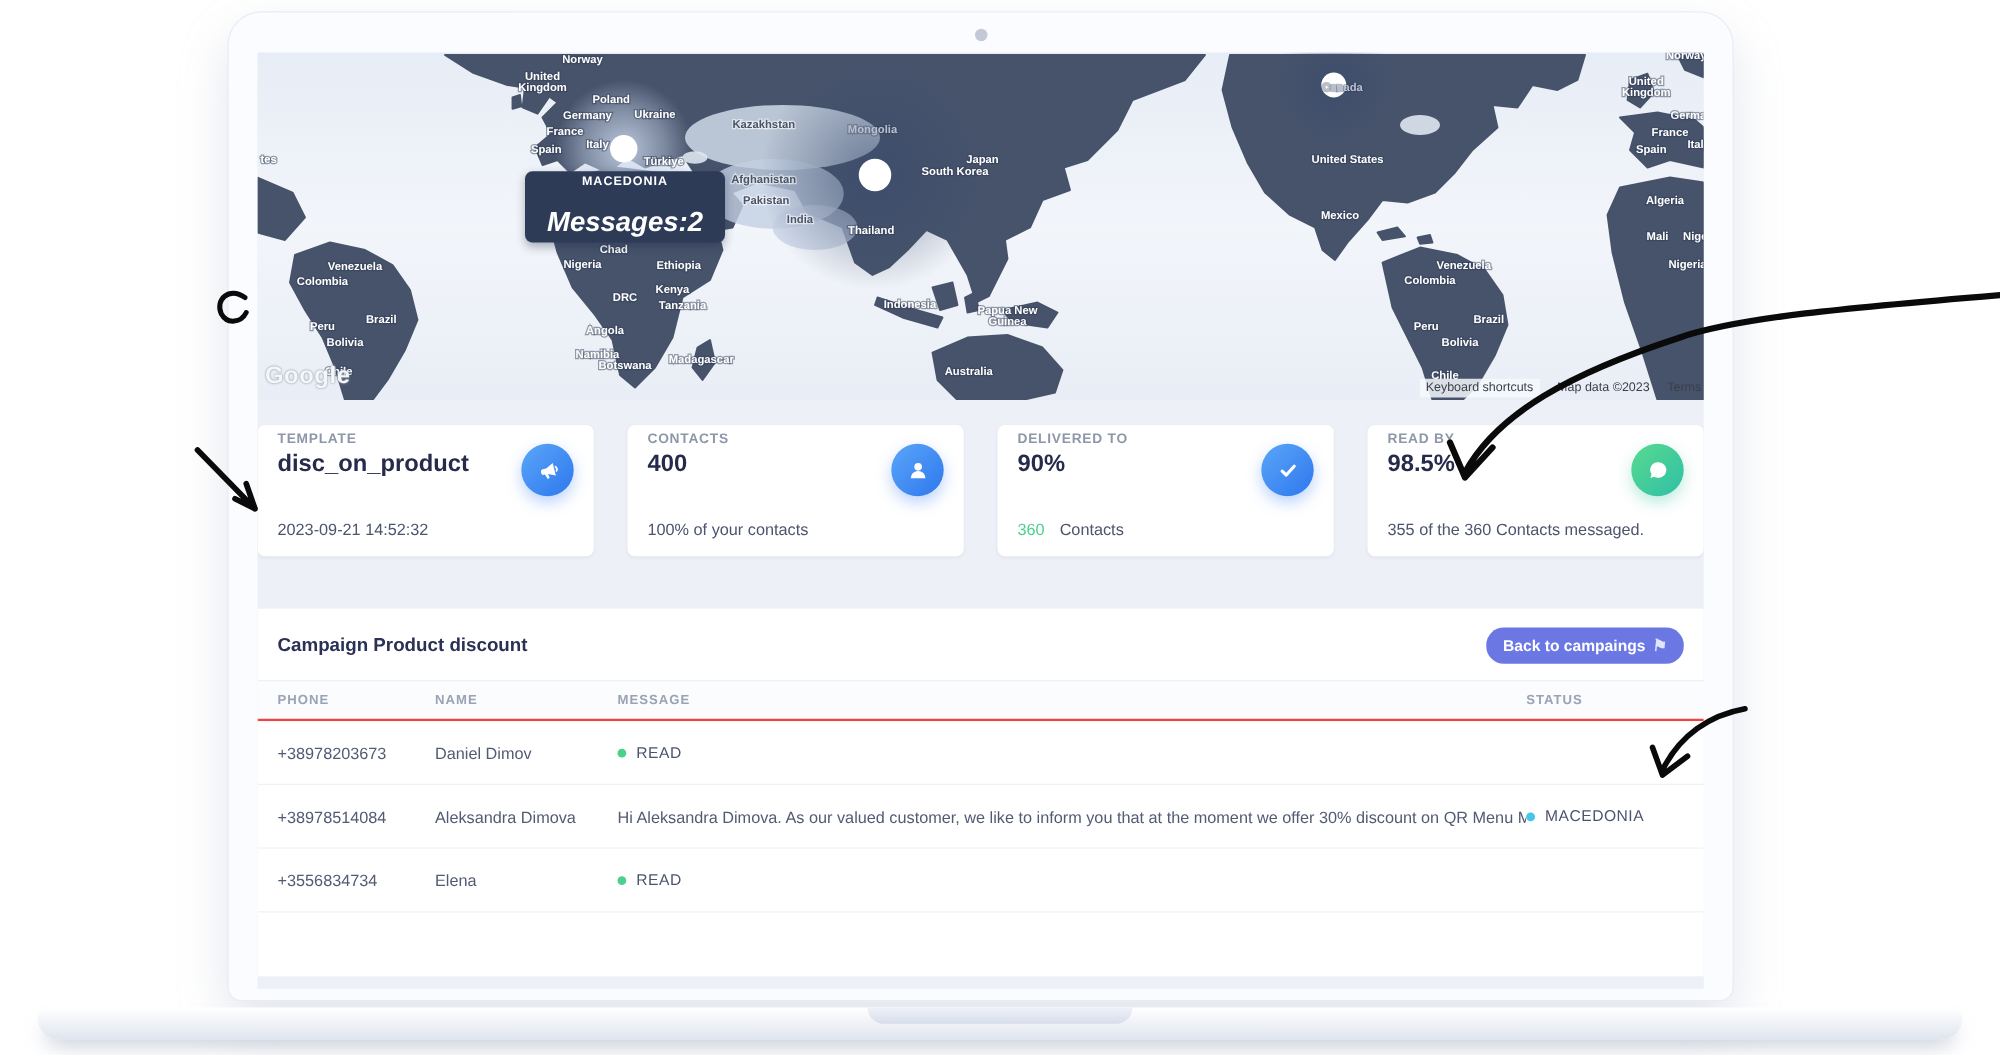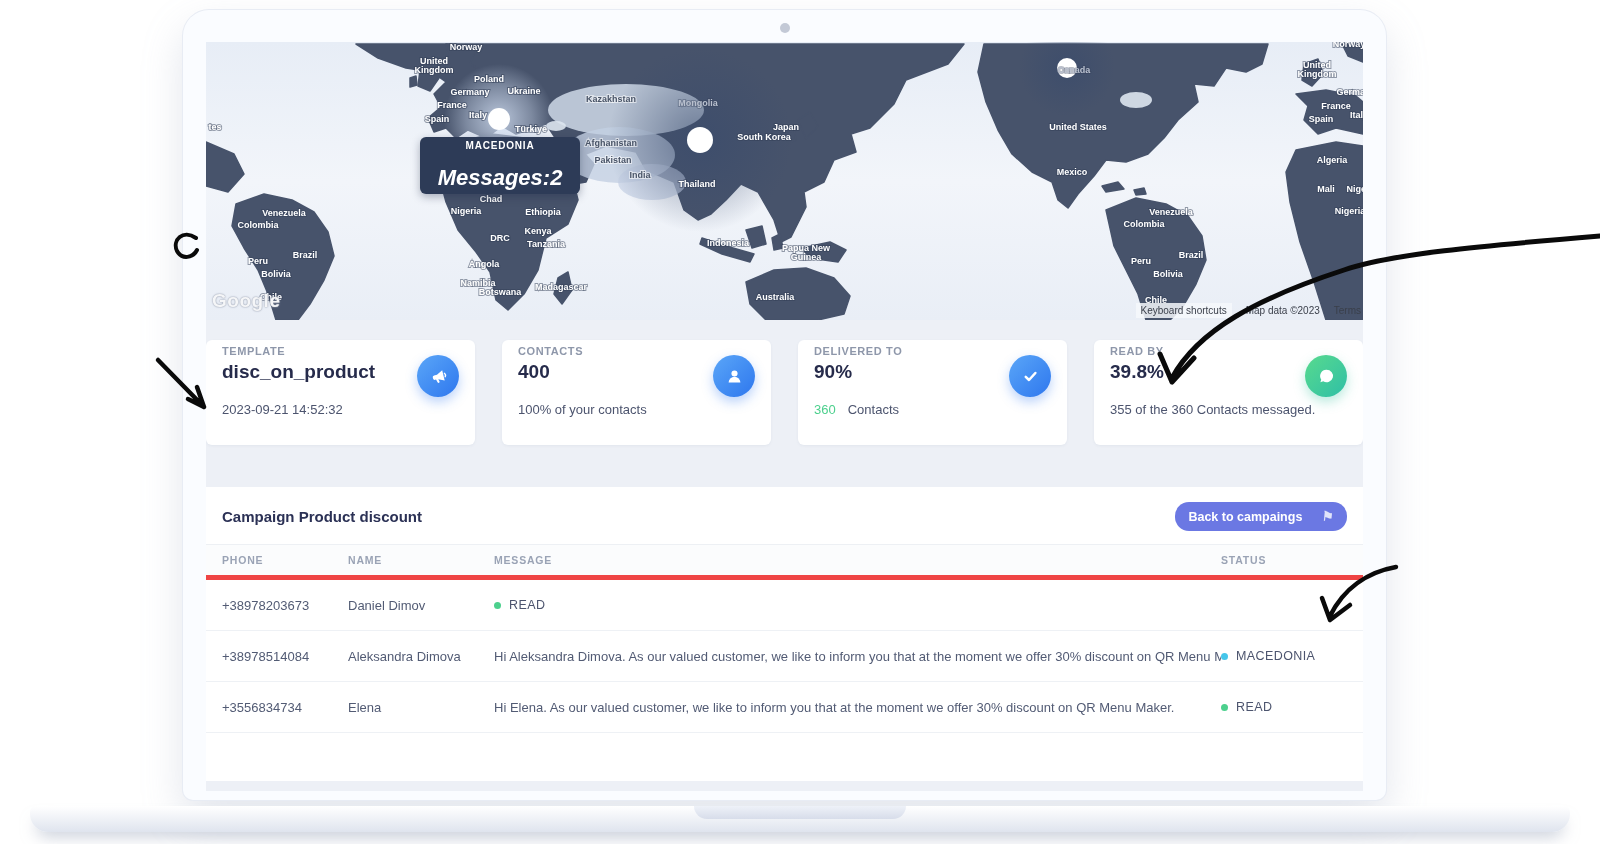--- a/index.html
+++ b/index.html
@@ -39,37 +39,37 @@
   .map-attr{position:absolute;right:2px;bottom:2px;display:flex;align-items:center;gap:14px;
     font-size:10px;color:#3a3f4a;}
   .map-attr .chip{background:rgba(246,248,251,.85);padding:2px 5px;}
 
   
   .stats{display:flex;gap:27px;padding:20px 0 0 0;}
   .card{position:relative;flex:1;height:105px;background:#ffffff;border-radius:6px;
     box-shadow:0 1px 3px rgba(50,70,110,.06);padding:5px 16px;box-sizing:border-box;}
   .card .c-label{font-size:11px;font-weight:700;letter-spacing:.6px;color:#8e97aa;text-transform:uppercase;}
   .card .c-value{font-size:19px;font-weight:800;color:#262b4b;margin-top:4px;}
-  .card .c-sub{position:absolute;left:16px;bottom:28px;font-size:13px;color:#4c546e;}
+  .card .c-sub{position:absolute;left:16px;bottom:14px;font-size:13px;color:#4c546e;}
   .card .c-sub .hl{color:#4cd08d;margin-right:12px;}
   .icon-circle{position:absolute;right:16px;top:15px;width:42px;height:42px;border-radius:50%;
     display:flex;align-items:center;justify-content:center;}
   .ic-blue{background:linear-gradient(135deg,#5aa6f8,#2e77ee);box-shadow:0 5px 12px rgba(56,125,240,.35);}
   .ic-green{background:linear-gradient(135deg,#58da8e,#2fbfa6);box-shadow:0 5px 12px rgba(60,195,160,.35);}
 
   
   .table-card{margin-top:42px;background:#ffffff;height:294px;box-sizing:border-box;}
   .tbl-head{display:flex;align-items:center;justify-content:space-between;padding:15px 16px 13px 16px;}
   .tbl-title{font-size:15px;font-weight:700;color:#2b3155;}
-  .back-btn{display:flex;align-items:center;gap:20px;background:#6b78e3;color:#fff;border:none;
+  .back-btn{display:flex;align-items:center;gap:6px;background:#6b78e3;color:#fff;border:none;
     font-family:"Liberation Sans",sans-serif;font-size:12.5px;font-weight:700;
     padding:7px 13px;border-radius:14px;cursor:pointer;}
   .back-btn .flag{display:inline-block;transform:rotate(6deg);color:rgba(255,255,255,.8);font-size:13px;}
   .trow{display:flex;align-items:center;padding:0 16px;}
-  .th-row{height:30px;background:#fbfcfd;border-top:1px solid #edf0f4;border-bottom:5px solid #ef4444;}
+  .th-row{height:30px;background:#fbfcfd;border-top:1px solid #edf0f4;border-bottom:2px solid #ef4444;}
   .th{font-size:10.5px;font-weight:700;letter-spacing:.8px;color:#9aa3b5;text-transform:uppercase;}
   .data-row{height:50px;border-bottom:1px solid #eef1f5;background:#fff;}
   .col-phone{width:126px;flex:none;}
   .col-name{width:146px;flex:none;}
   .col-msg{flex:1;min-width:0;}
   .col-status{width:126px;flex:none;display:flex;align-items:center;gap:8px;}
   .cell{font-size:13px;color:#525b74;white-space:nowrap;overflow:hidden;}
   .status-text{font-size:12.5px;color:#4c546e;letter-spacing:.4px;}
   .dot{width:7px;height:7px;border-radius:50%;background:#cbd2dd;flex:none;}
   .dot[data-status="READ"]{background:#4cd08d;}
@@ -276,21 +276,21 @@
           </div>
           <div class="icon-circle ic-blue">
             <svg width="19" height="19" viewBox="0 0 18 18">
               <path d="M4.5 9.4 L7.6 12.3 L13.6 5.7" fill="none" stroke="#fff" stroke-width="2.4" stroke-linecap="round" stroke-linejoin="round"></path>
             </svg>
           </div>
         </div>
 
         <div class="card">
           <div class="c-label">READ BY</div>
-          <div class="c-value">39.8%</div>
+          <div class="c-value">98.5%</div>
           <div class="c-sub">355 of the 360 Contacts messaged.</div>
           <div class="icon-circle ic-green">
             <svg width="19" height="19" viewBox="0 0 18 18" fill="#fff">
               <path d="M9 2.6 a6.2 5.9 0 1 1 -3.1 11 l-2.7 0.9 0.8 -2.7 A5.9 5.9 0 0 1 9 2.6 Z"></path>
             </svg>
           </div>
         </div>
       </div>
 
       <div class="table-card">
@@ -324,21 +324,20 @@
           <div class="cell col-msg">Hi Aleksandra Dimova. As our valued customer, we like to inform you that at the moment we offer 30% discount on QR Menu Maker.</div>
           <div class="col-status">
             <span class="dot" data-status="DELIVERED"></span>
             <span class="status-text">MACEDONIA</span>
           </div>
         </div>
 
         <div class="trow data-row">
           <div class="cell col-phone">+3556834734</div>
           <div class="cell col-name">Elena</div>
-          <div class="cell col-msg">Hi Elena. As our valued customer, we like to inform you that at the moment we offer 30% discount on QR Menu Maker.</div>
           <div class="col-status">
             <span class="dot" data-status="READ"></span>
             <span class="status-text">READ</span>
           </div>
         </div>
       </div>
 
     </div>
   </div>
 

